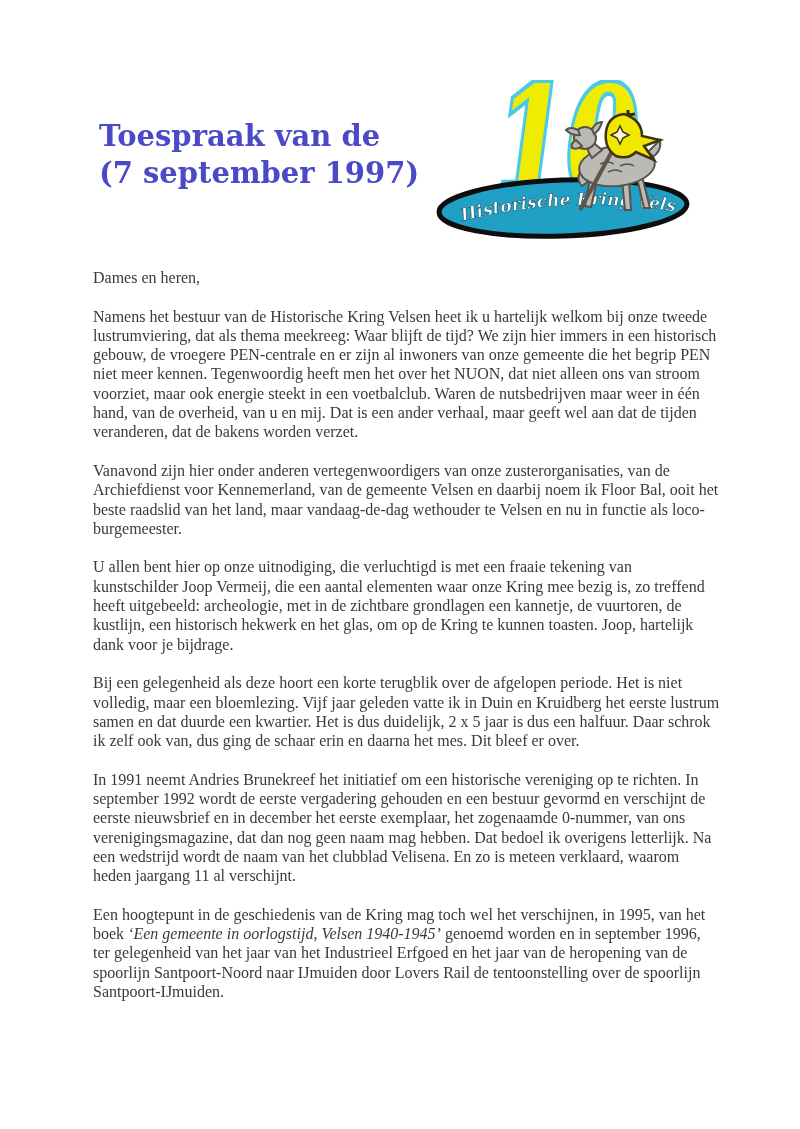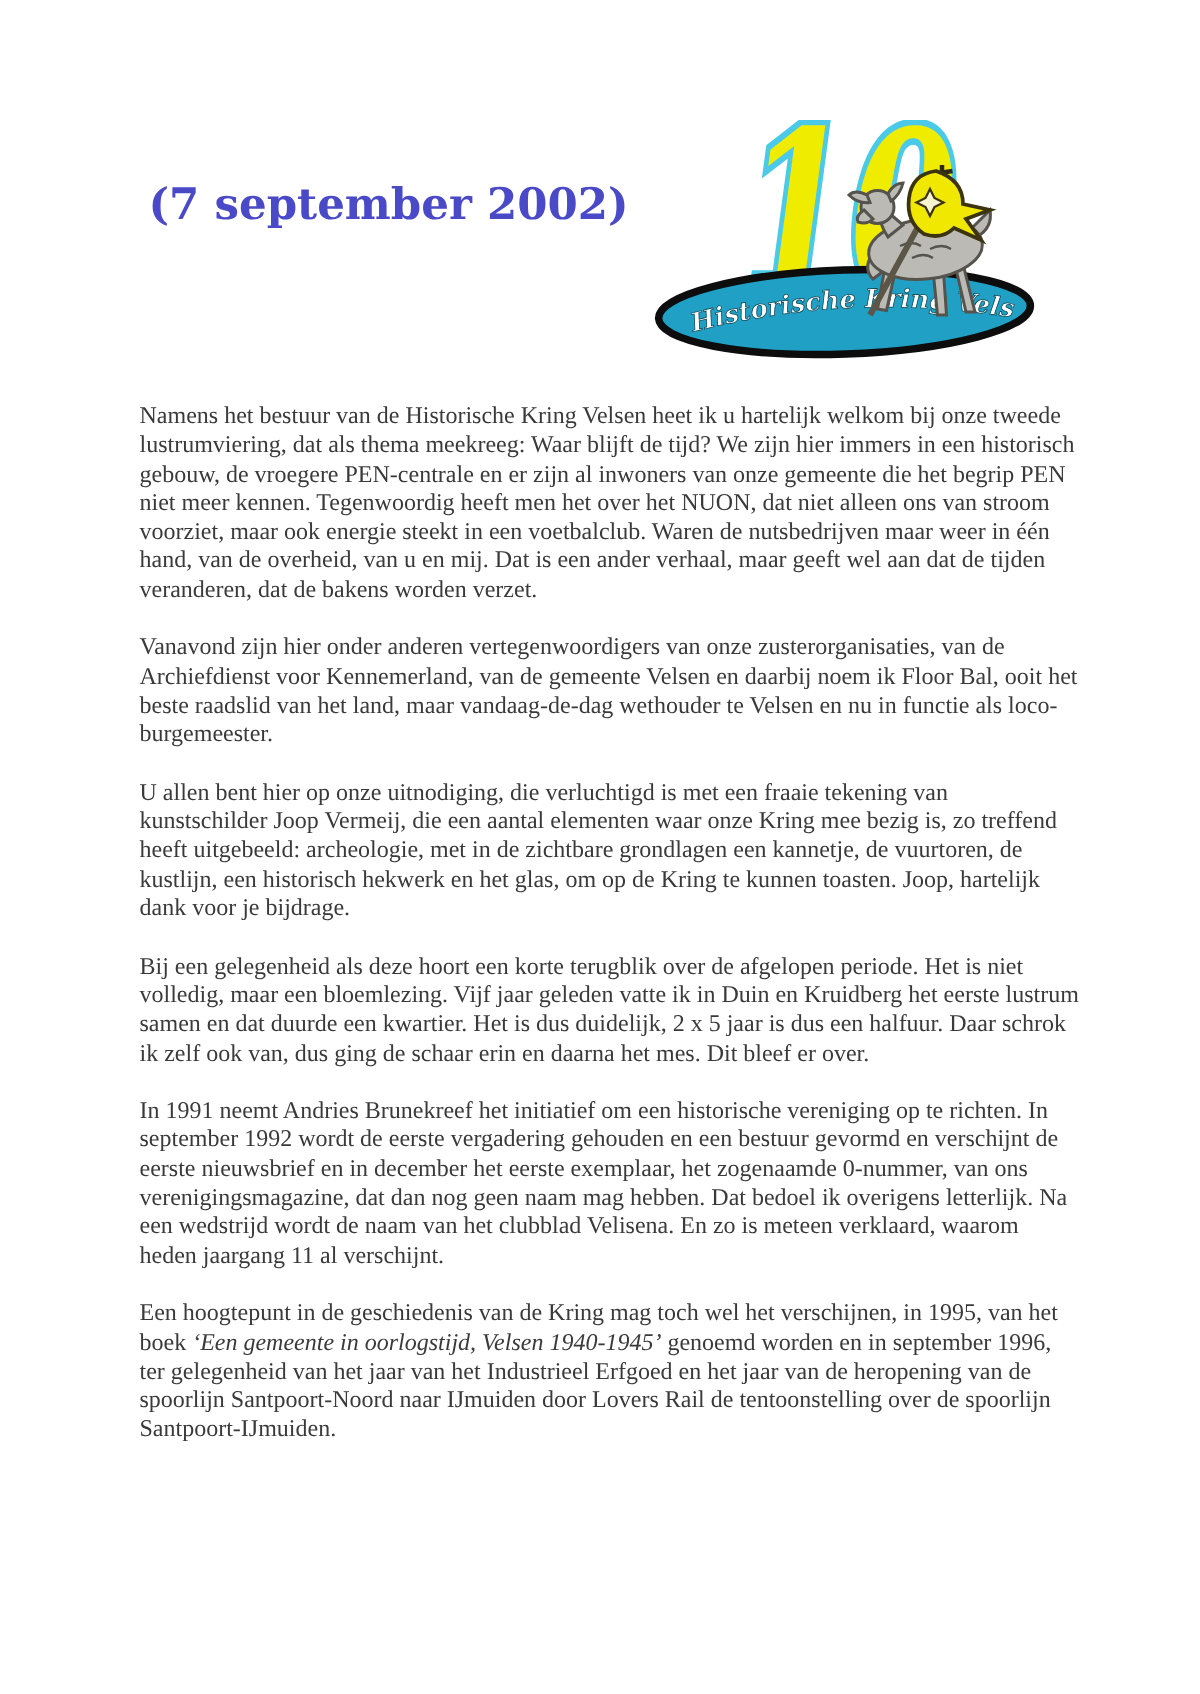--- a/index.html
+++ b/index.html
@@ -60,21 +60,22 @@
     font-weight: bold;
     font-style: italic;
   }
 </style>
 </head>
 <body>
 
 <div class="page">
 
   <div class="title">
-    <div>(7 september 2002)</div>
+    <div>Toespraak van de</div>
+    <div>(7 september 1997)</div>
   </div>
 
   <div class="logo">
     <svg viewBox="0 0 262 165" width="262" height="165">
 
       <text class="num10" x="64" y="113" font-size="148" textLength="142" lengthAdjust="spacingAndGlyphs" fill="#f0ec00" stroke="#4ac9e8" stroke-width="9" paint-order="stroke">10</text>
 
       <g transform="rotate(-2 131 128)">
         <ellipse cx="131" cy="128" rx="124" ry="28" fill="#1fa0c4" stroke="#0d0d0d" stroke-width="5"></ellipse>
         <path id="ovalArc" d="M 24 139 Q 131 114 240 135" fill="none"></path>
@@ -112,20 +113,21 @@
 
         <path d="M 196 30 L 196 44 M 190 36 L 203 34" stroke="#2e2a14" stroke-width="3" fill="none"></path>
         <path d="M 192 34 Q 176 36 174 52 Q 172 68 184 76 Q 196 80 204 72 L 222 80 L 212 66 L 228 60 L 210 56 Q 210 40 192 34 Z" fill="#f0e800" stroke="#3c3410" stroke-width="2.5"></path>
 
         <path d="M 188 46 L 191 52 L 197 55 L 191 58 L 188 64 L 185 58 L 179 55 L 185 52 Z" fill="#f7f4cf" stroke="#3c3410" stroke-width="1.5"></path>
       </g>
     </svg>
   </div>
 
   <div class="content">
+      <p><span>Dames en heren,</span></p>
       <p><span>Namens het bestuur van de Historische Kring Velsen heet ik u hartelijk welkom bij onze tweede lustrumviering, dat als thema meekreeg: Waar blijft de tijd? We zijn hier immers in een historisch gebouw, de vroegere PEN-centrale en er zijn al inwoners van onze gemeente die het begrip PEN niet meer kennen. Tegenwoordig heeft men het over het NUON, dat niet alleen ons van stroom voorziet, maar ook energie steekt in een voetbalclub. Waren de nutsbedrijven maar weer in één hand, van de overheid, van u en mij. Dat is een ander verhaal, maar geeft wel aan dat de tijden veranderen, dat de bakens worden verzet.</span></p>
       <p><span>Vanavond zijn hier onder anderen vertegenwoordigers van onze zusterorganisaties, van de Archiefdienst voor Kennemerland, van de gemeente Velsen en daarbij noem ik Floor Bal, ooit het beste raadslid van het land, maar vandaag-de-dag wethouder te Velsen en nu in functie als loco-burgemeester.</span></p>
       <p><span>U allen bent hier op onze uitnodiging, die verluchtigd is met een fraaie tekening van kunstschilder Joop Vermeij, die een aantal elementen waar onze Kring mee bezig is, zo treffend heeft uitgebeeld: archeologie, met in de zichtbare grondlagen een kannetje, de vuurtoren, de kustlijn, een historisch hekwerk en het glas, om op de Kring te kunnen toasten. Joop, hartelijk dank voor je bijdrage.</span></p>
       <p><span>Bij een gelegenheid als deze hoort een korte terugblik over de afgelopen periode. Het is niet volledig, maar een bloemlezing. Vijf jaar geleden vatte ik in Duin en Kruidberg het eerste lustrum samen en dat duurde een kwartier. Het is dus duidelijk, 2 x 5 jaar is dus een halfuur. Daar schrok ik zelf ook van, dus ging de schaar erin en daarna het mes. Dit bleef er over.</span></p>
       <p><span>In 1991 neemt Andries Brunekreef het initiatief om een historische vereniging op te richten. In september 1992 wordt de eerste vergadering gehouden en een bestuur gevormd en verschijnt de eerste nieuwsbrief en in december het eerste exemplaar, het zogenaamde 0-nummer, van ons verenigingsmagazine, dat dan nog geen naam mag hebben. Dat bedoel ik overigens letterlijk. Na een wedstrijd wordt de naam van het clubblad Velisena. En zo is meteen verklaard, waarom heden jaargang 11 al verschijnt.</span></p>
       <p><span>Een hoogtepunt in de geschiedenis van de Kring mag toch wel het verschijnen, in 1995, van het boek </span><em>‘Een gemeente in oorlogstijd, Velsen 1940-1945’</em><span> genoemd worden en in september 1996, ter gelegenheid van het jaar van het Industrieel Erfgoed en het jaar van de heropening van de spoorlijn Santpoort-Noord naar IJmuiden door Lovers Rail de tentoonstelling over de spoorlijn Santpoort-IJmuiden.</span></p>
     </div>
 
 </div>
 

